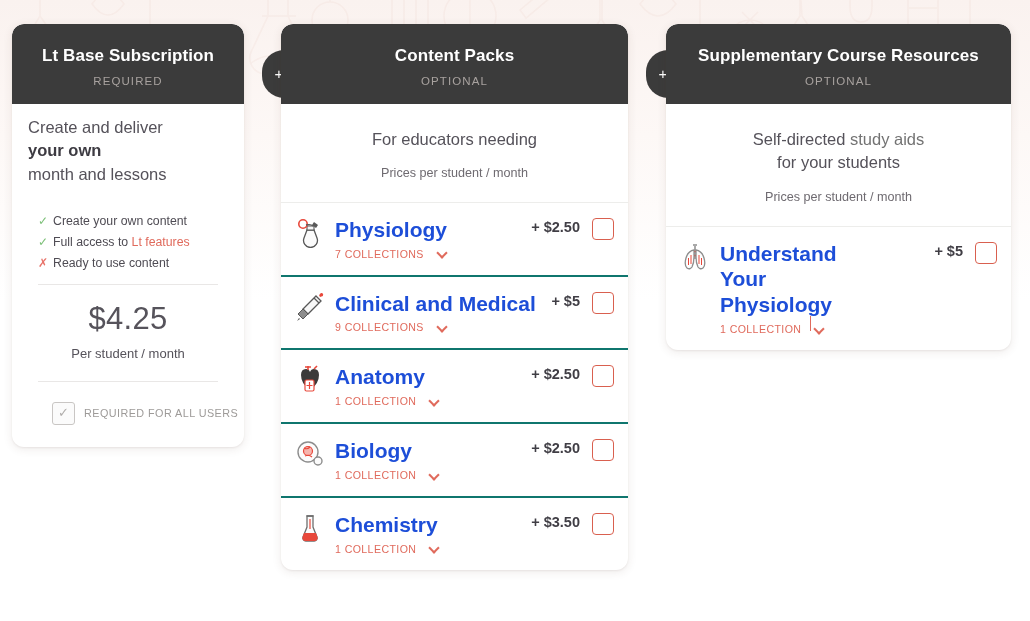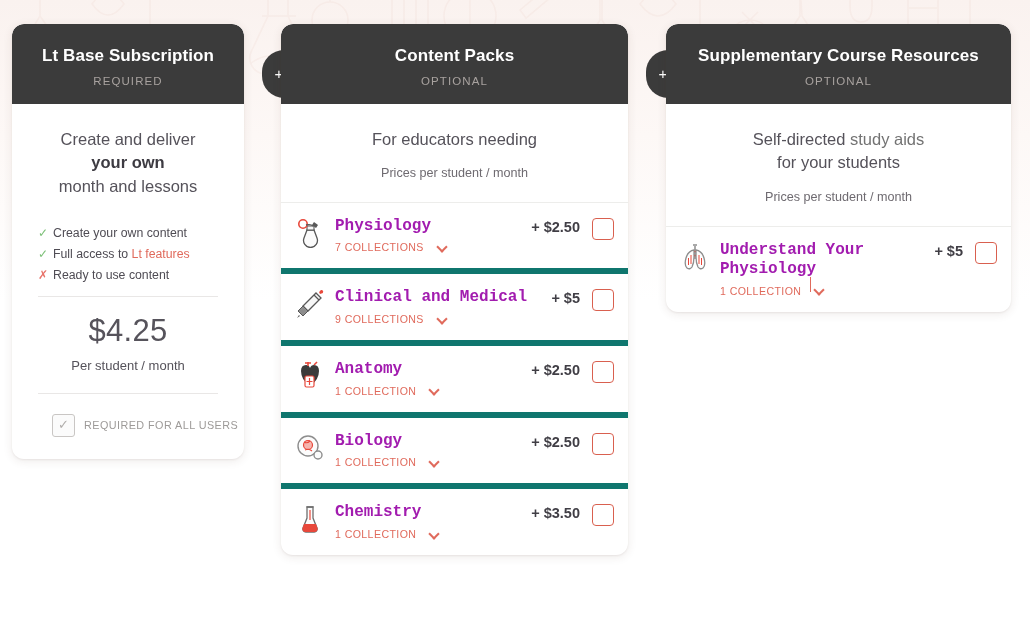--- a/index.html
+++ b/index.html
@@ -76,22 +76,22 @@
     margin-top: 9px;
     font-size: 11.5px;
     letter-spacing: 1.1px;
     color: #a8a29f;
   }
 
   .card-body { padding: 0; }
 
   
   .pitch {
-    text-align: center;
-    padding: 24px 16px 6px;
+    text-align: left;
+    padding: 12px 16px 6px;
     color: #55525a;
     font-size: 16.5px;
     line-height: 1.44;
   }
   .pitch b { color: #3d3b42; font-weight: bold; }
 
   .features {
     margin: 22px 0 0;
     padding: 0 0 0 26px;
     list-style: none;
@@ -172,41 +172,40 @@
     font-size: 12.6px;
     color: #6e6a70;
   }
 
   .rows { margin-top: 19px; }
 
   .row {
     display: flex;
     align-items: flex-start;
     padding: 14px 14px 13px 14px;
-    border-top: 6px solid #0f766e;
+    border-top: 2px solid #0f766e;
     min-height: 48px;
     box-sizing: border-box;
   }
   .rows > .row:first-child { border-top: 1px solid #ededeb; }
 
   .row-icon {
     flex: 0 0 30px;
     width: 30px; height: 30px;
     margin-right: 10px;
     margin-top: 1px;
   }
   .row-icon svg { display: block; width: 30px; height: 30px; }
 
   .row-main { flex: 1 1 auto; min-width: 0; }
   .row-name {
-    font-size: 16px;
+    font-size: 21px;
     font-weight: bold;
-    color: #a21caf;
+    color: #1d4ed8;
     line-height: 1.23;
-    font-family: Liberation Mono, monospace;
   }
   .row-collections {
     margin-top: 5px;
     font-size: 10.6px;
     letter-spacing: .4px;
     color: #e06a5c;
     display: inline-flex;
     align-items: center;
     gap: 14px;
   }

